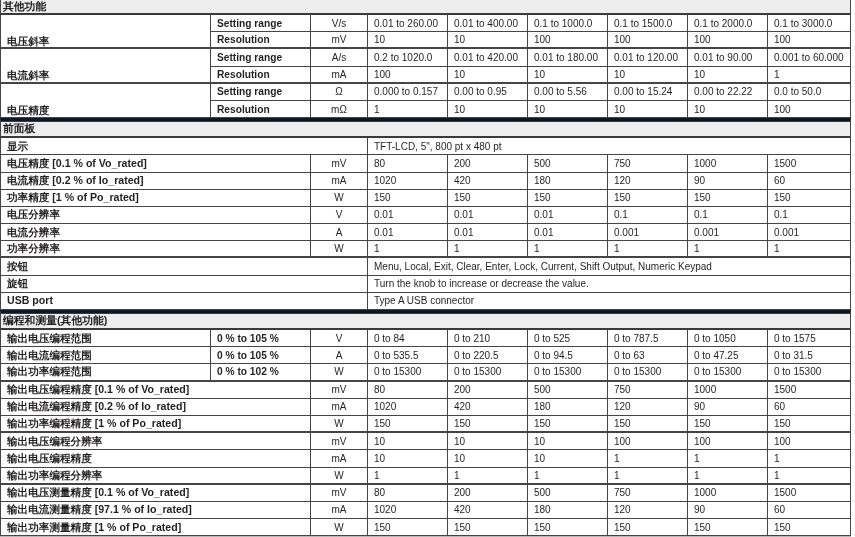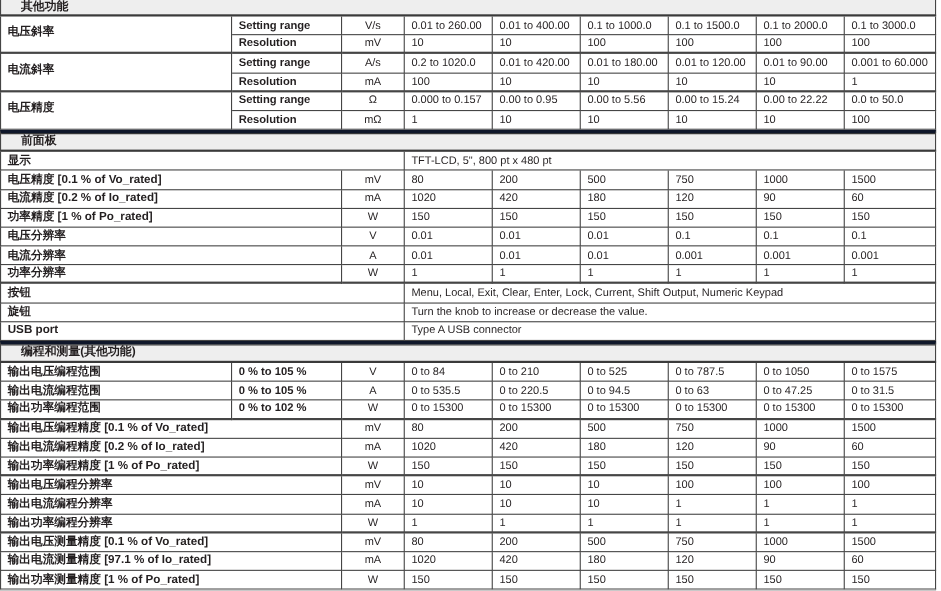--- a/index.html
+++ b/index.html
@@ -15,27 +15,27 @@
   }
   td{
     box-sizing:border-box;height:17.2px;font-size:10px;line-height:11px;
     border-bottom:1px solid #454545;border-right:1px solid #454545;
     padding:0 2px 0 6px;overflow:hidden;white-space:nowrap;vertical-align:middle;
   }
   td.cfirst{border-left:1px solid #454545;}
   td.lbl{font-weight:bold;font-size:10.6px;}
   td.sub{font-weight:bold;font-size:10.2px;}
   td.unit{text-align:center;padding:0;}
-  td.rspan{vertical-align:top;padding-top:9px;}
+  td.rspan{vertical-align:top;padding-top:21px;}
   td.thick{border-bottom-width:2px;}
   tr.sectionrow td{
     background:#eeeeee;font-weight:bold;font-size:10.8px;
     height:15px;border-bottom:2px solid #3a3a3a;
     border-right:1px solid #454545;border-left:1px solid #454545;
-    padding-left:18px;
+    padding-left:2px;
   }
   tr.sectionrow.notfirst td{
     border-top:3px solid #0f172a;
     box-shadow:inset 0 1px 0 #3a3a3a;
     height:20px;
   }
   .bottom-strip{width:851px;height:3px;background:#b7b7b7;}
 </style>
 </head>
 <body>
@@ -269,21 +269,21 @@
           <td class="cfirst lbl" colspan="2">输出电压编程分辨率</td>
           <td class="unit">mV</td>
           <td class="val">10</td>
           <td class="val">10</td>
           <td class="val">10</td>
           <td class="val">100</td>
           <td class="val">100</td>
           <td class="val">100</td>
         </tr>
         <tr>
-          <td class="cfirst lbl" colspan="2">输出电流编程分辨率</td>
+          <td class="cfirst lbl" colspan="2">输出电压编程精度</td>
           <td class="unit">mA</td>
           <td class="val">10</td>
           <td class="val">10</td>
           <td class="val">10</td>
           <td class="val">1</td>
           <td class="val">1</td>
           <td class="val">1</td>
         </tr>
         <tr>
           <td class="cfirst lbl thick" colspan="2">输出功率编程分辨率</td>

